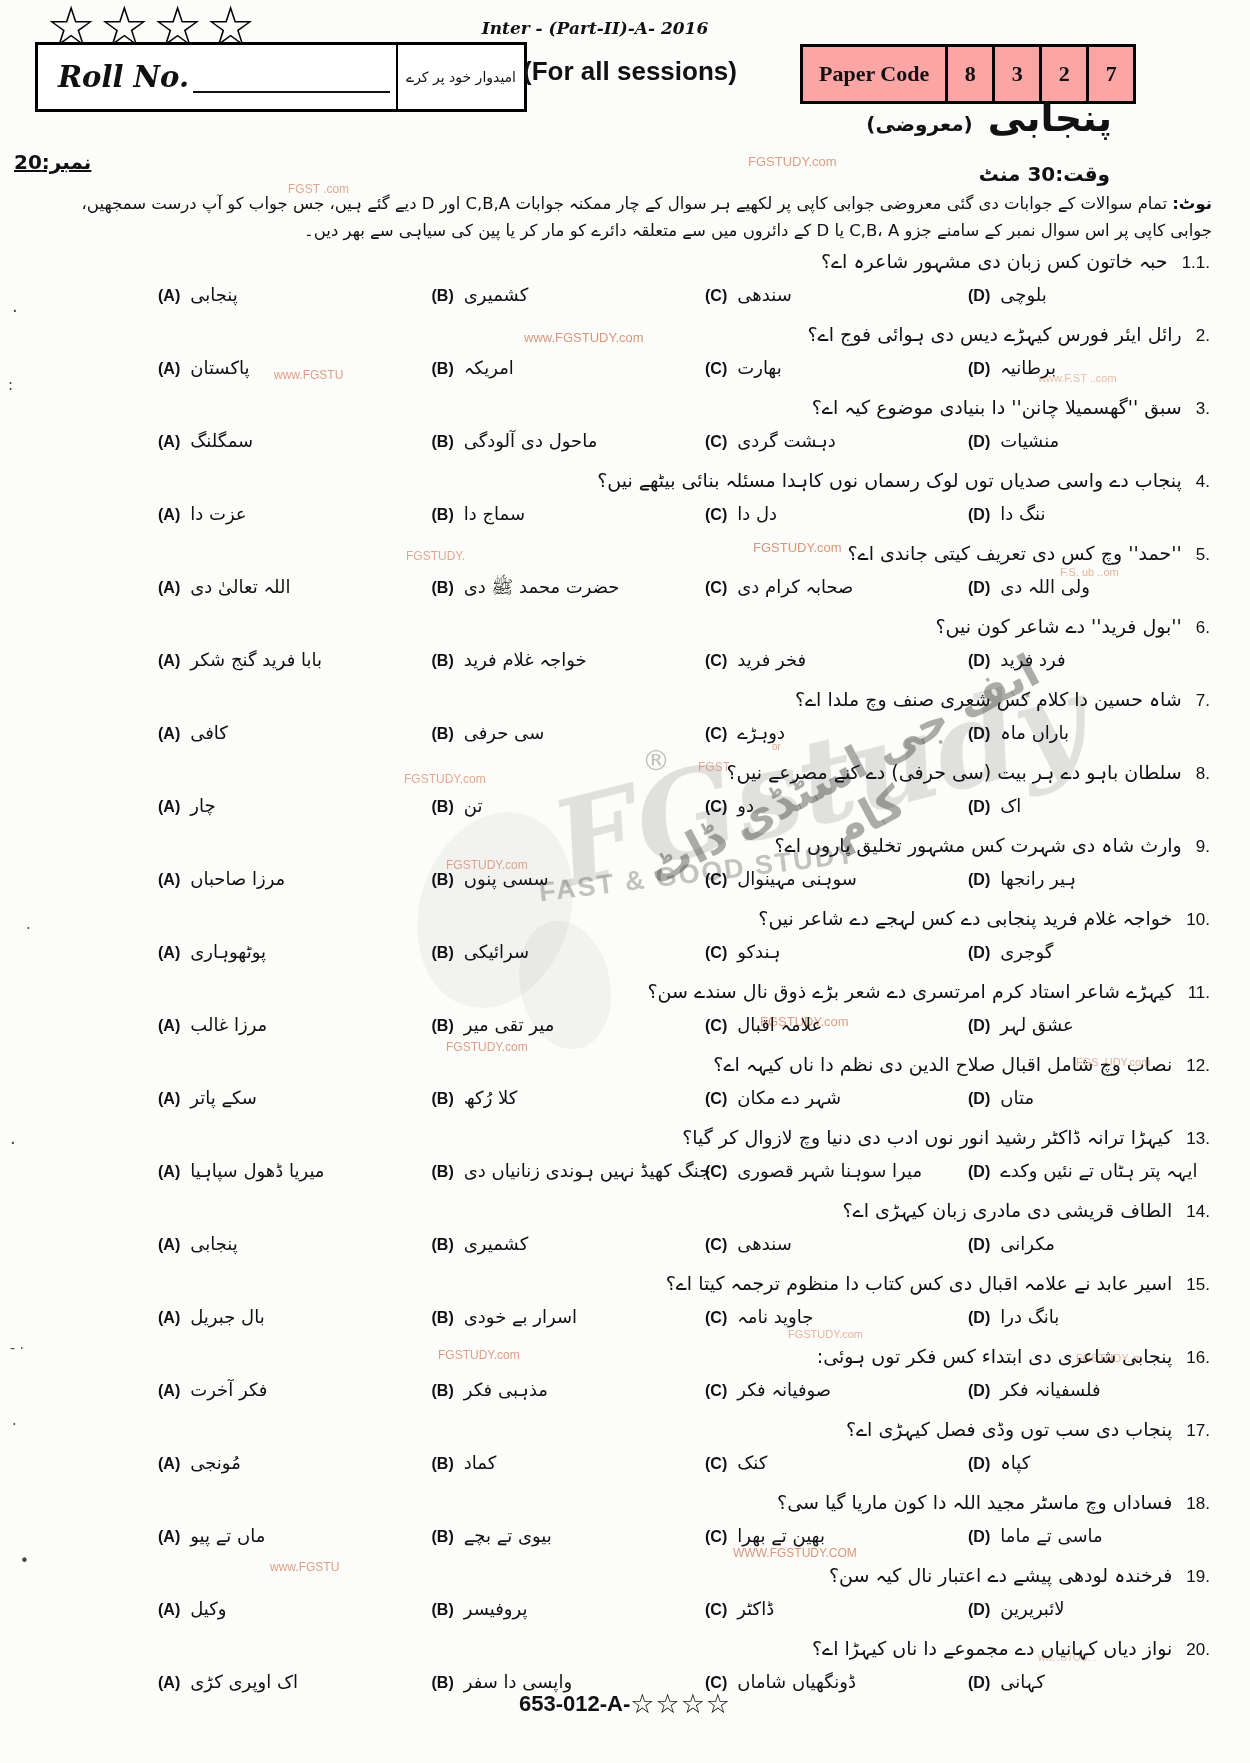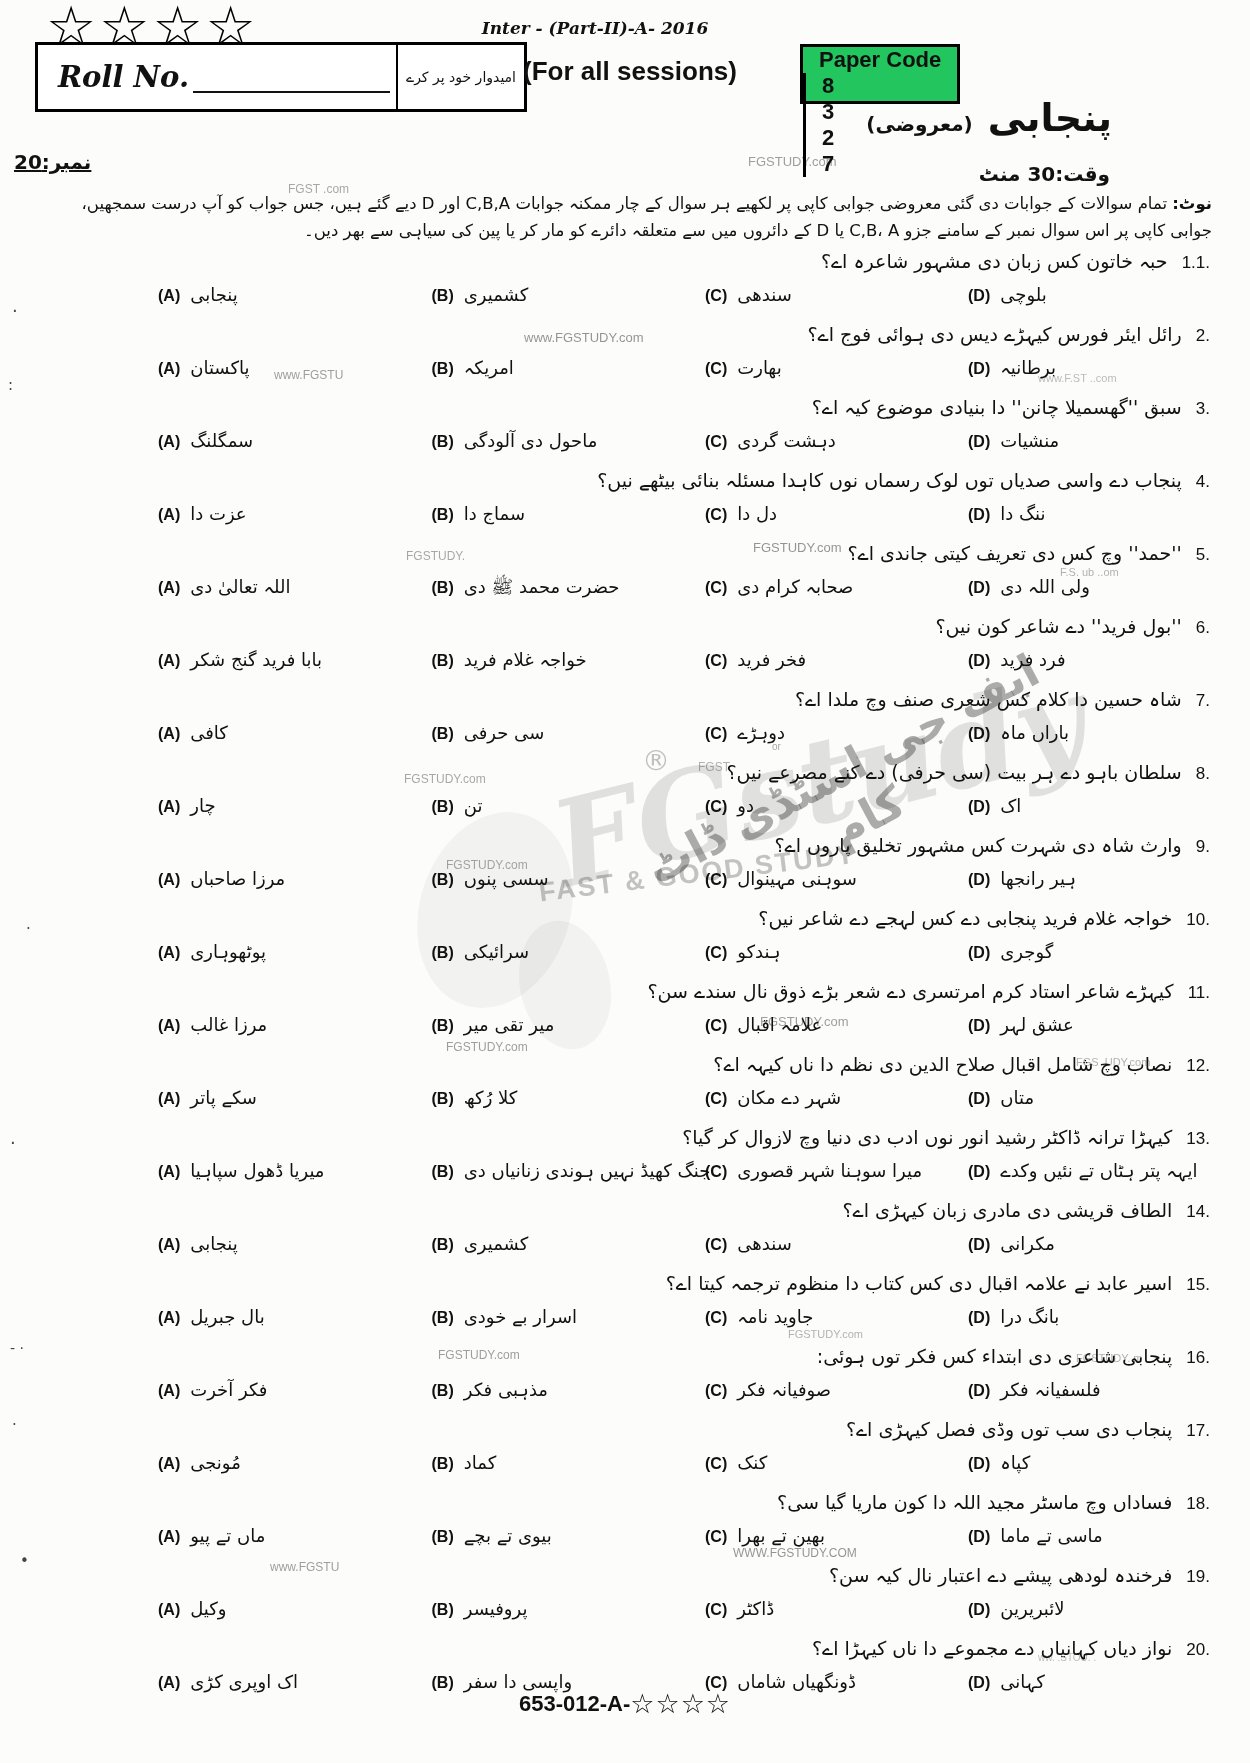--- a/index.html
+++ b/index.html
@@ -10,22 +10,22 @@
   .stars-top{left:46px;top:-6px;font-size:56px;letter-spacing:3px;color:#000;font-family:"DejaVu Sans",sans-serif;z-index:2;}
   .rollbox{left:35px;top:42px;width:486px;height:64px;border:3px solid #000;display:flex;align-items:stretch;background:#fff;z-index:2;}
   .rollno{font-family:"DejaVu Serif",serif;font-style:italic;font-weight:bold;font-size:29px;
           padding-left:20px;white-space:nowrap;align-self:center;}
   .roll-line{flex:1;border-bottom:2px solid #111;margin:0 6px 16px 4px;align-self:flex-end;}
   .roll-urdu{font-size:14px;border-left:2px solid #000;padding:0 8px;direction:rtl;display:flex;align-items:center;white-space:nowrap;}
   .examline{left:420px;top:18px;width:350px;text-align:center;font-family:"DejaVu Serif",serif;
             font-style:italic;font-weight:bold;font-size:17px;z-index:2;}
   .sessions{left:455px;top:56px;width:350px;text-align:center;font-weight:bold;font-size:26px;
             font-family:"Liberation Sans",sans-serif;z-index:2;}
-  .pcbox{left:800px;top:44px;height:54px;border:3px solid #000;display:flex;background:#22c55e;
-         font-family:Liberation Sans, sans-serif;font-weight:bold;z-index:2;flex-direction:column;}
+  .pcbox{left:800px;top:44px;height:54px;border:3px solid #000;display:flex;background:#fca5a5;
+         font-family:Liberation Serif, serif;font-weight:bold;z-index:2;}
   .pclabel{display:flex;align-items:center;padding:0 16px;font-size:22px;}
   .pcdigit{width:44px;border-left:3px solid #000;display:flex;align-items:center;justify-content:center;font-size:22px;}
   .title{right:138px;top:96px;direction:rtl;text-align:right;z-index:2;}
   .title .t1{font-size:38px;font-weight:bold;}
   .title .t2{font-size:20px;font-weight:bold;margin-right:10px;}
   .time{right:140px;top:162px;font-size:20px;font-weight:bold;direction:rtl;z-index:2;}
   .marks{left:14px;top:150px;font-size:20px;font-weight:bold;direction:rtl;z-index:2;text-decoration:underline;}
   .note{right:38px;top:190px;width:1176px;direction:rtl;text-align:right;font-size:16.5px;line-height:27px;z-index:2;}
   
   .questions{left:40px;top:247px;width:1170px;display:flex;flex-direction:column;z-index:2;}
@@ -34,21 +34,21 @@
   .q-num{direction:ltr;unicode-bidi:embed;font-family:"Liberation Sans",sans-serif;font-size:17px;margin-left:8px;}
   .opts{display:grid;grid-template-columns:26% 26% 25% 23%;margin:4px 0 0 118px;direction:ltr;}
   .opt{display:flex;gap:10px;align-items:baseline;font-size:18px;line-height:27px;white-space:nowrap;}
   .opt .mk{font-family:"Liberation Sans",sans-serif;font-weight:bold;font-size:16px;}
   .opt .tx{direction:rtl;unicode-bidi:embed;}
   
   .footer{left:0;width:100%;top:1688px;text-align:center;z-index:2;}
   .footer .code{font-family:"Liberation Sans",sans-serif;font-weight:bold;font-size:22px;vertical-align:middle;}
   .footer .fstars{font-size:27px;vertical-align:middle;letter-spacing:1px;}
   
-  .wm-small{position:absolute;font-family:"Liberation Sans",sans-serif;color:#404040;
+  .wm-small{position:absolute;font-family:"Liberation Sans",sans-serif;color:#c2410c;
             pointer-events:none;white-space:nowrap;z-index:1;}
   .wm-brand{left:548px;top:712px;font-size:118px;font-family:"DejaVu Serif",serif;font-style:italic;
             font-weight:bold;color:rgba(80,80,80,0.16);transform:rotate(-14deg);white-space:nowrap;z-index:1;pointer-events:none;}
   .wm-slogan{left:538px;top:858px;font-size:27px;font-weight:bold;letter-spacing:2px;
              font-family:"Liberation Sans",sans-serif;color:rgba(70,70,70,0.32);transform:rotate(-7deg);z-index:1;pointer-events:none;}
   .wm-urdu{left:615px;top:740px;width:480px;font-size:45px;font-weight:bold;direction:rtl;text-align:center;
            color:rgba(40,40,40,0.38);transform:rotate(-28deg);z-index:1;pointer-events:none;}
   .wm-reg{left:642px;top:744px;font-size:28px;color:rgba(80,80,80,0.35);z-index:1;pointer-events:none;}
   .blob{position:absolute;border-radius:50%;background:rgba(110,110,110,0.07);z-index:0;pointer-events:none;}
   .blob1{left:420px;top:810px;width:150px;height:200px;transform:rotate(18deg);}

